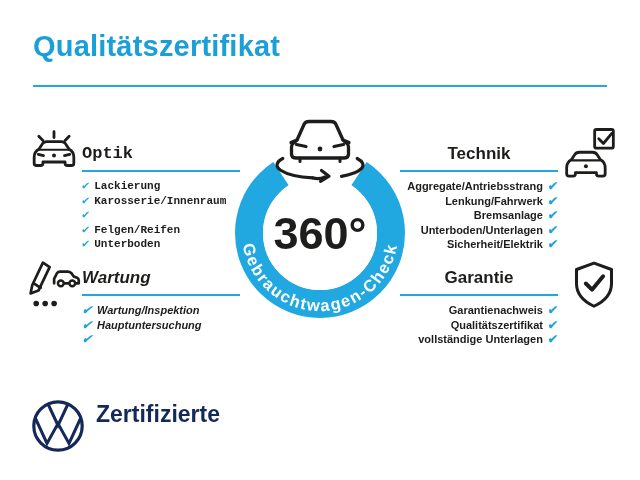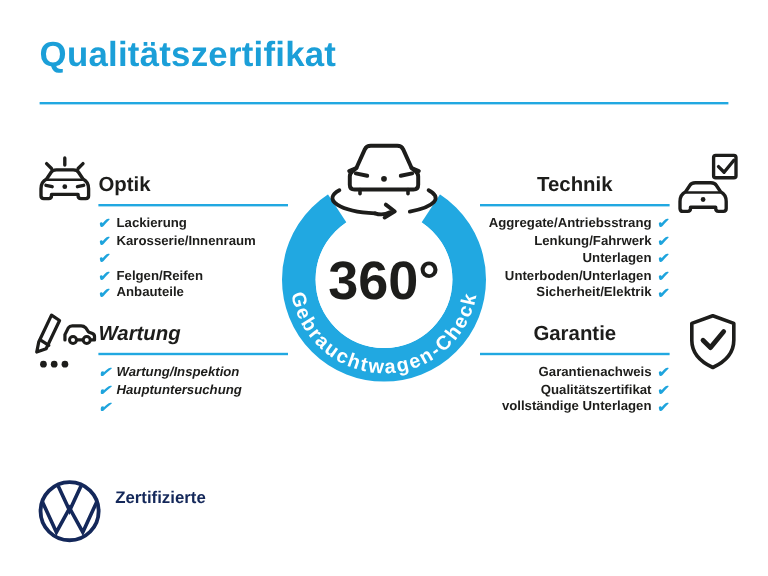--- a/index.html
+++ b/index.html
@@ -21,21 +21,21 @@
   }
 
   
   .section{position:absolute;width:158px;}
   .section .sec-title{
     font-size:17px;font-weight:bold;color:#1d1d1b;line-height:20px;
   }
   .section .sec-rule{height:2px;background:#21a8e1;margin-top:6px;}
   .section.right .sec-title{text-align:center;}
 
-  .sec-optik   {left:82px;top:144px;}
+  .sec-optik   {left:82px;top:144px;font-family:Liberation Mono, monospace;}
   .sec-technik {right:82px;top:144px;}
   .sec-wartung {left:82px;top:268px;font-style:italic;}
   .sec-garantie{right:82px;top:268px;}
 
   .items{margin-top:7px;}
   .item{
     display:flex;align-items:center;gap:5px;
     height:14.5px;font-size:11px;font-weight:bold;color:#1d1d1b;
     white-space:nowrap;
   }
@@ -49,21 +49,21 @@
   .icon-box{width:56px;height:56px;}
   .ic-optik   {left:26px;top:127px;}
   .ic-wartung {left:25px;top:257px;}
   .ic-technik {left:562px;top:126px;}
   .ic-garantie{left:566px;top:259px;}
 
   
   .footer-logo{left:30px;top:398px;width:56px;height:56px;}
   .footer-text{
     left:96px;top:404px;
-    font-size:14px;font-weight:bold;color:#14285a;line-height:21px;
+    font-size:23px;font-weight:bold;color:#14285a;line-height:21px;
   }
 
   svg text{font-family:"Liberation Sans", sans-serif;}
 </style>
 </head>
 <body>
 
 <div class="abs page-title">Qualitätszertifikat</div>
 <div class="abs title-rule"></div>
 
@@ -125,39 +125,39 @@
       </div>
       <div class="item">
         <span class="check">✔</span>
       </div>
       <div class="item">
         <span class="check">✔</span>
         <span>Felgen/Reifen</span>
       </div>
       <div class="item">
         <span class="check">✔</span>
-        <span>Anbauteile</span>
+        <span>Unterboden</span>
       </div>
     </div>
 </div>
 
 <div class="section right sec-technik">
   <div class="sec-title">Technik</div>
   <div class="sec-rule"></div>
   <div class="items right">
       <div class="item">
         <span>Aggregate/Antriebsstrang</span>
         <span class="check">✔</span>
       </div>
       <div class="item">
         <span>Lenkung/Fahrwerk</span>
         <span class="check">✔</span>
       </div>
       <div class="item">
-        <span>Unterlagen</span>
+        <span>Bremsanlage</span>
         <span class="check">✔</span>
       </div>
       <div class="item">
         <span>Unterboden/Unterlagen</span>
         <span class="check">✔</span>
       </div>
       <div class="item">
         <span>Sicherheit/Elektrik</span>
         <span class="check">✔</span>
       </div>

